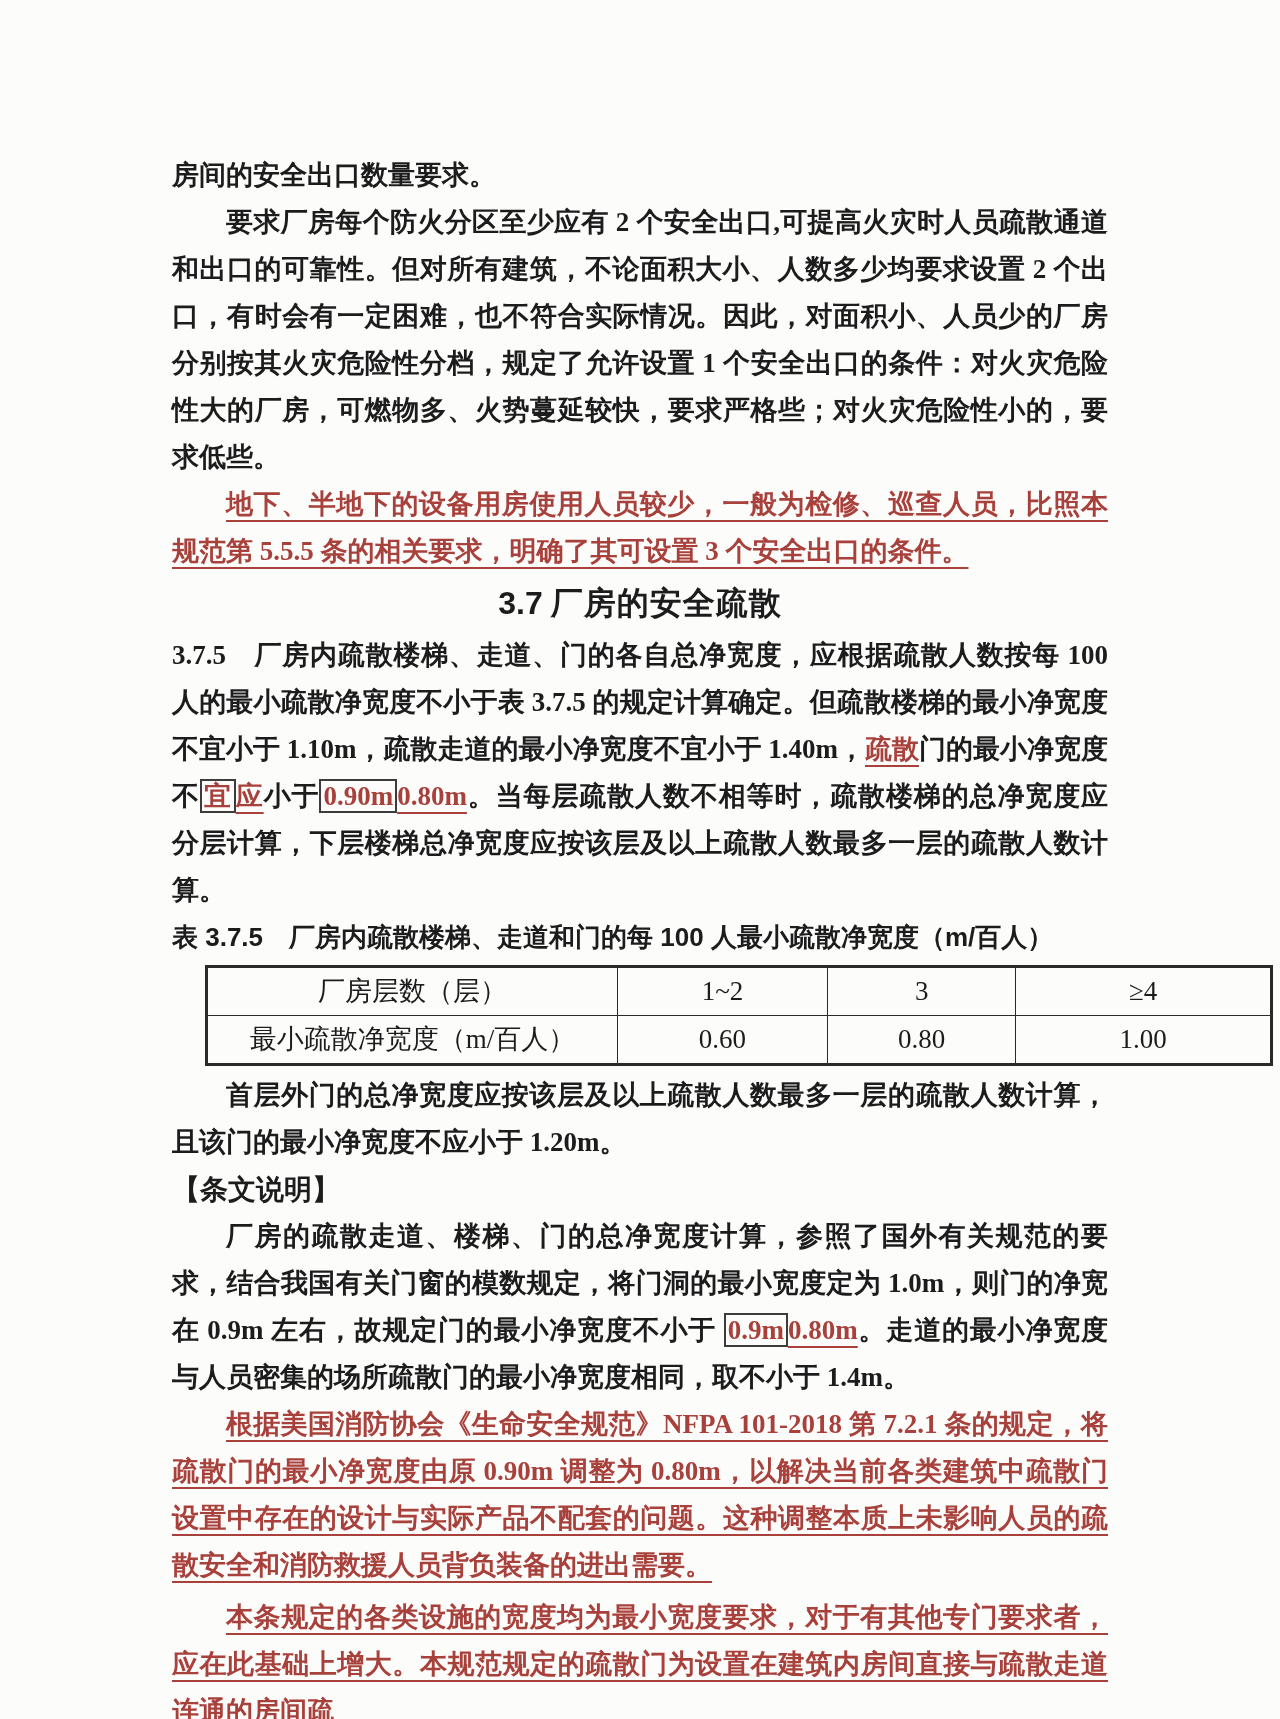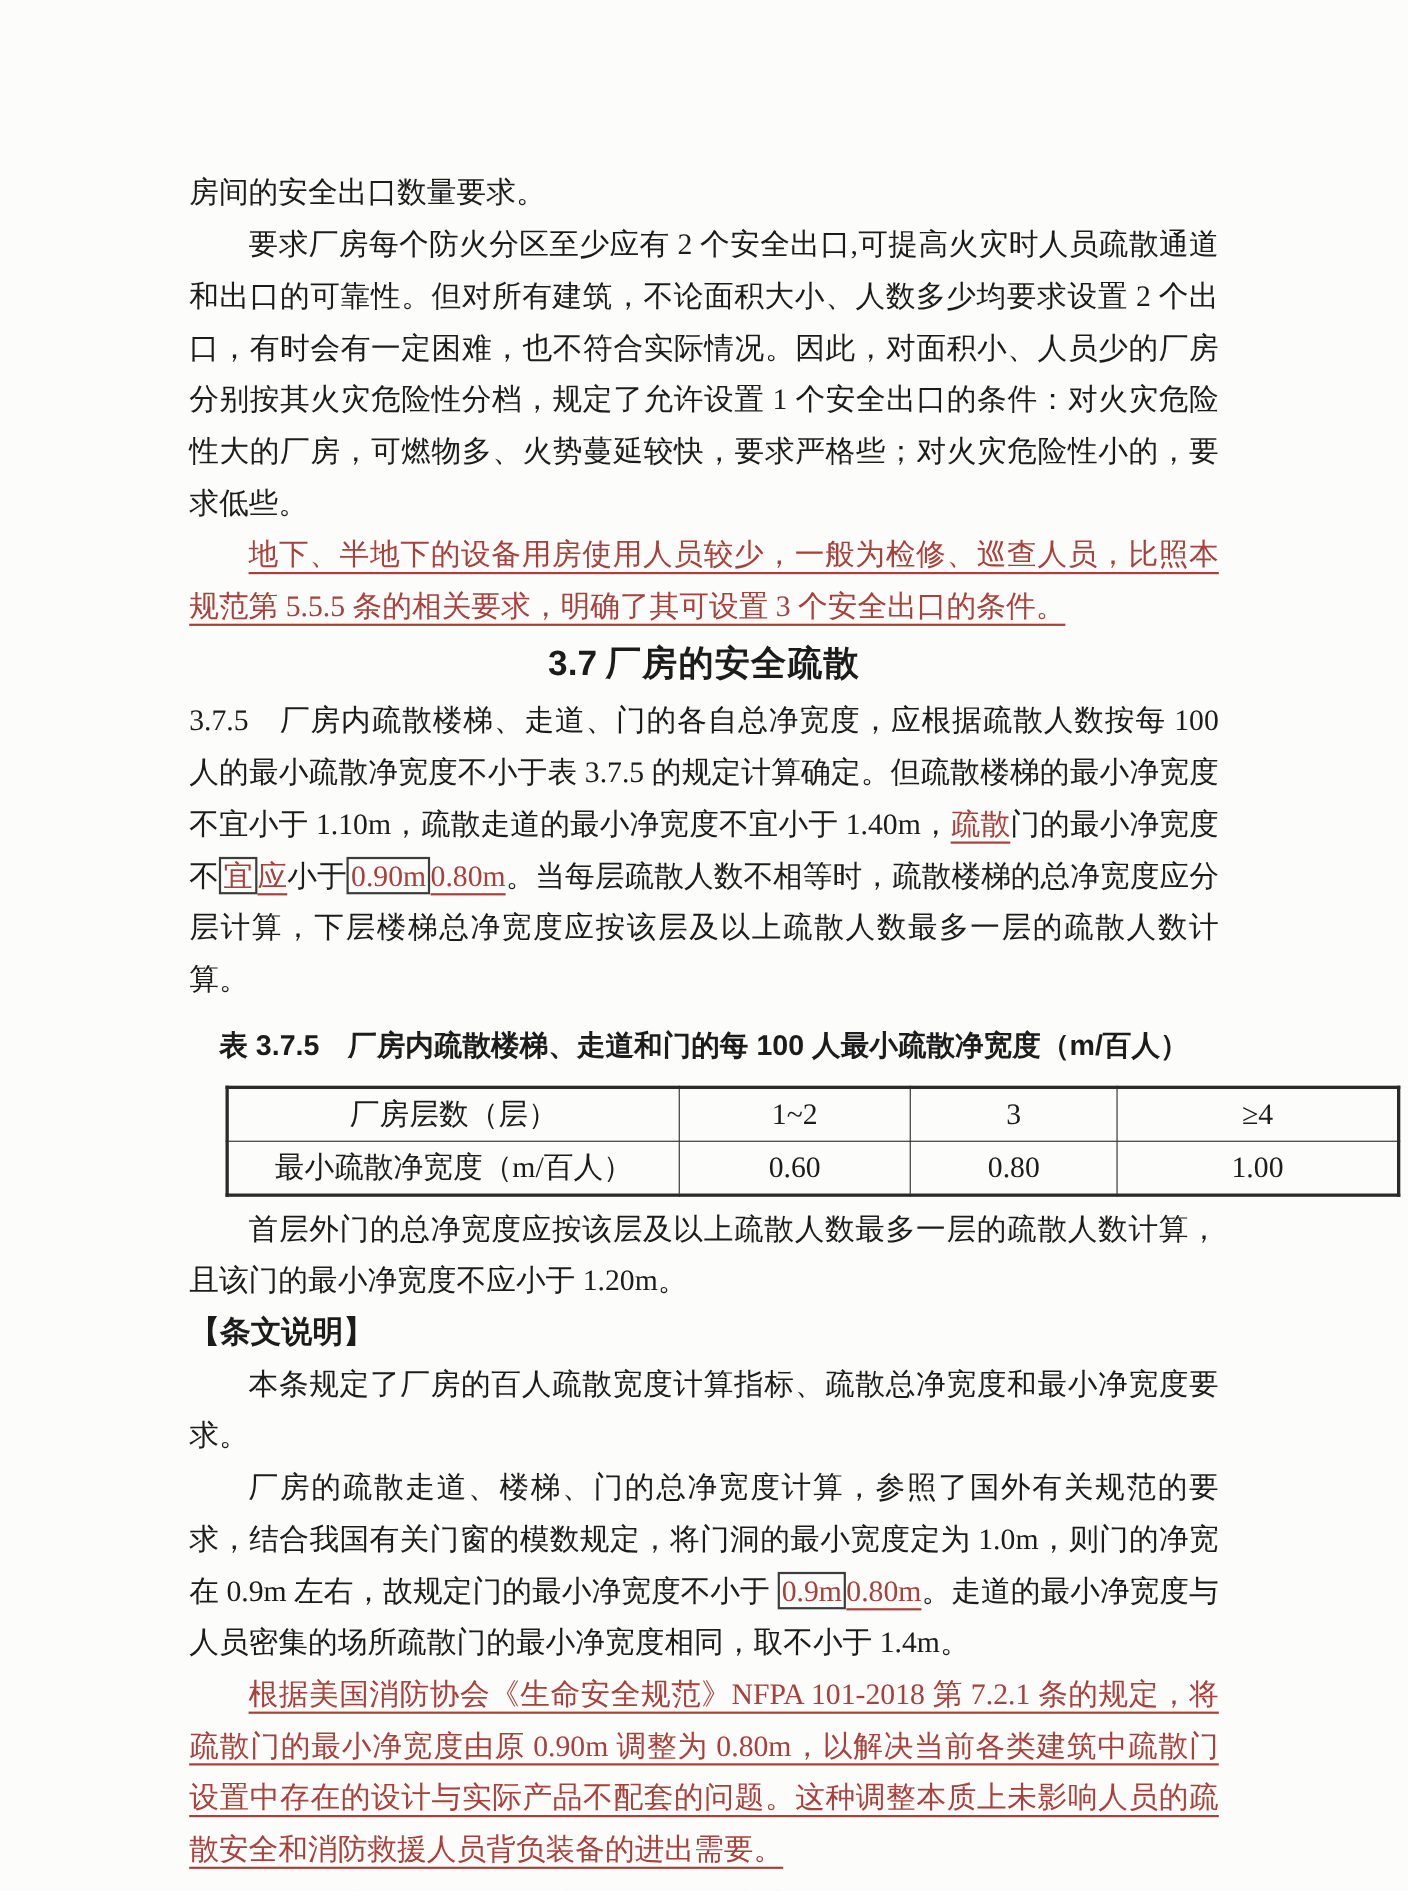--- a/index.html
+++ b/index.html
@@ -9,21 +9,21 @@
     margin:0 auto;
     box-sizing:border-box;
     padding:152px 172px 0 172px;
     background:#fcfcfb;
     font-family:"Liberation Serif","DejaVu Serif",serif;
     color:#1c1c1c;
     font-size:27px;
     line-height:47px;
     overflow:hidden;
   }
-  p { margin:0; text-align:justify; }
+  p { margin:0; text-align:justify;font-weight:bold; }
   .indent { text-indent:2em; }
 
   .red-para {
     color:#a8403b;
     text-decoration:underline;
     text-decoration-thickness:1.5px;
     text-underline-offset:7px;
     text-decoration-color:#a8403b;
   }
   .ins {
@@ -49,22 +49,21 @@
     margin:5px 0 5px 0;
     letter-spacing:1px;
   }
   .section-heading .sec-num { margin-right:8px; letter-spacing:0; }
 
   .table-caption {
     font-family:"Liberation Sans","DejaVu Sans",sans-serif;
     font-weight:bold;
     font-size:26px;
     line-height:47px;
-    text-align:center;
-    margin:13px;
+    margin:0;
   }
 
   table.spec-table {
     border-collapse:collapse;
     table-layout:fixed;
     width:1068px;
     margin:4px 0 0 33px;
     border:3px solid #2a2a2a;
   }
   table.spec-table td {
@@ -127,21 +126,20 @@
         <td>0.80</td>
         <td>1.00</td>
       </tr>
     </tbody>
   </table>
 
   <p class="indent p-after-table">首层外门的总净宽度应按该层及以上疏散人数最多一层的疏散人数计算，且该门的最小净宽度不应小于 1.20m。</p>
 
   <p class="notes-label">【条文说明】</p>
 
-  <p class="indent">本条规定了厂房的百人疏散宽度计算指标、疏散总净宽度和最小净宽度要求。</p>
 
   <p class="indent"><span>厂房的疏散走道、楼梯、门的总净宽度计算，参照了国外有关规范的要求，结合我国有关门窗的模数规定，将门洞的最小宽度定为 1.0m，则门的净宽在 0.9m 左右，故规定门的最小净宽度不小于 </span><span class="del">0.9m</span><span class="ins">0.80m</span><span>。走道的最小净宽度与人员密集的场所疏散门的最小净宽度相同，取不小于 1.4m。</span></p>
 
   <p class="indent red-para">根据美国消防协会《生命安全规范》NFPA 101-2018 第 7.2.1 条的规定，将疏散门的最小净宽度由原 0.90m 调整为 0.80m，以解决当前各类建筑中疏散门设置中存在的设计与实际产品不配套的问题。这种调整本质上未影响人员的疏散安全和消防救援人员背负装备的进出需要。</p>
 
   <p class="indent red-para p-last">本条规定的各类设施的宽度均为最小宽度要求，对于有其他专门要求者，应在此基础上增大。本规范规定的疏散门为设置在建筑内房间直接与疏散走道连通的房间疏</p>
 
 </div>
 
 </body></html>

